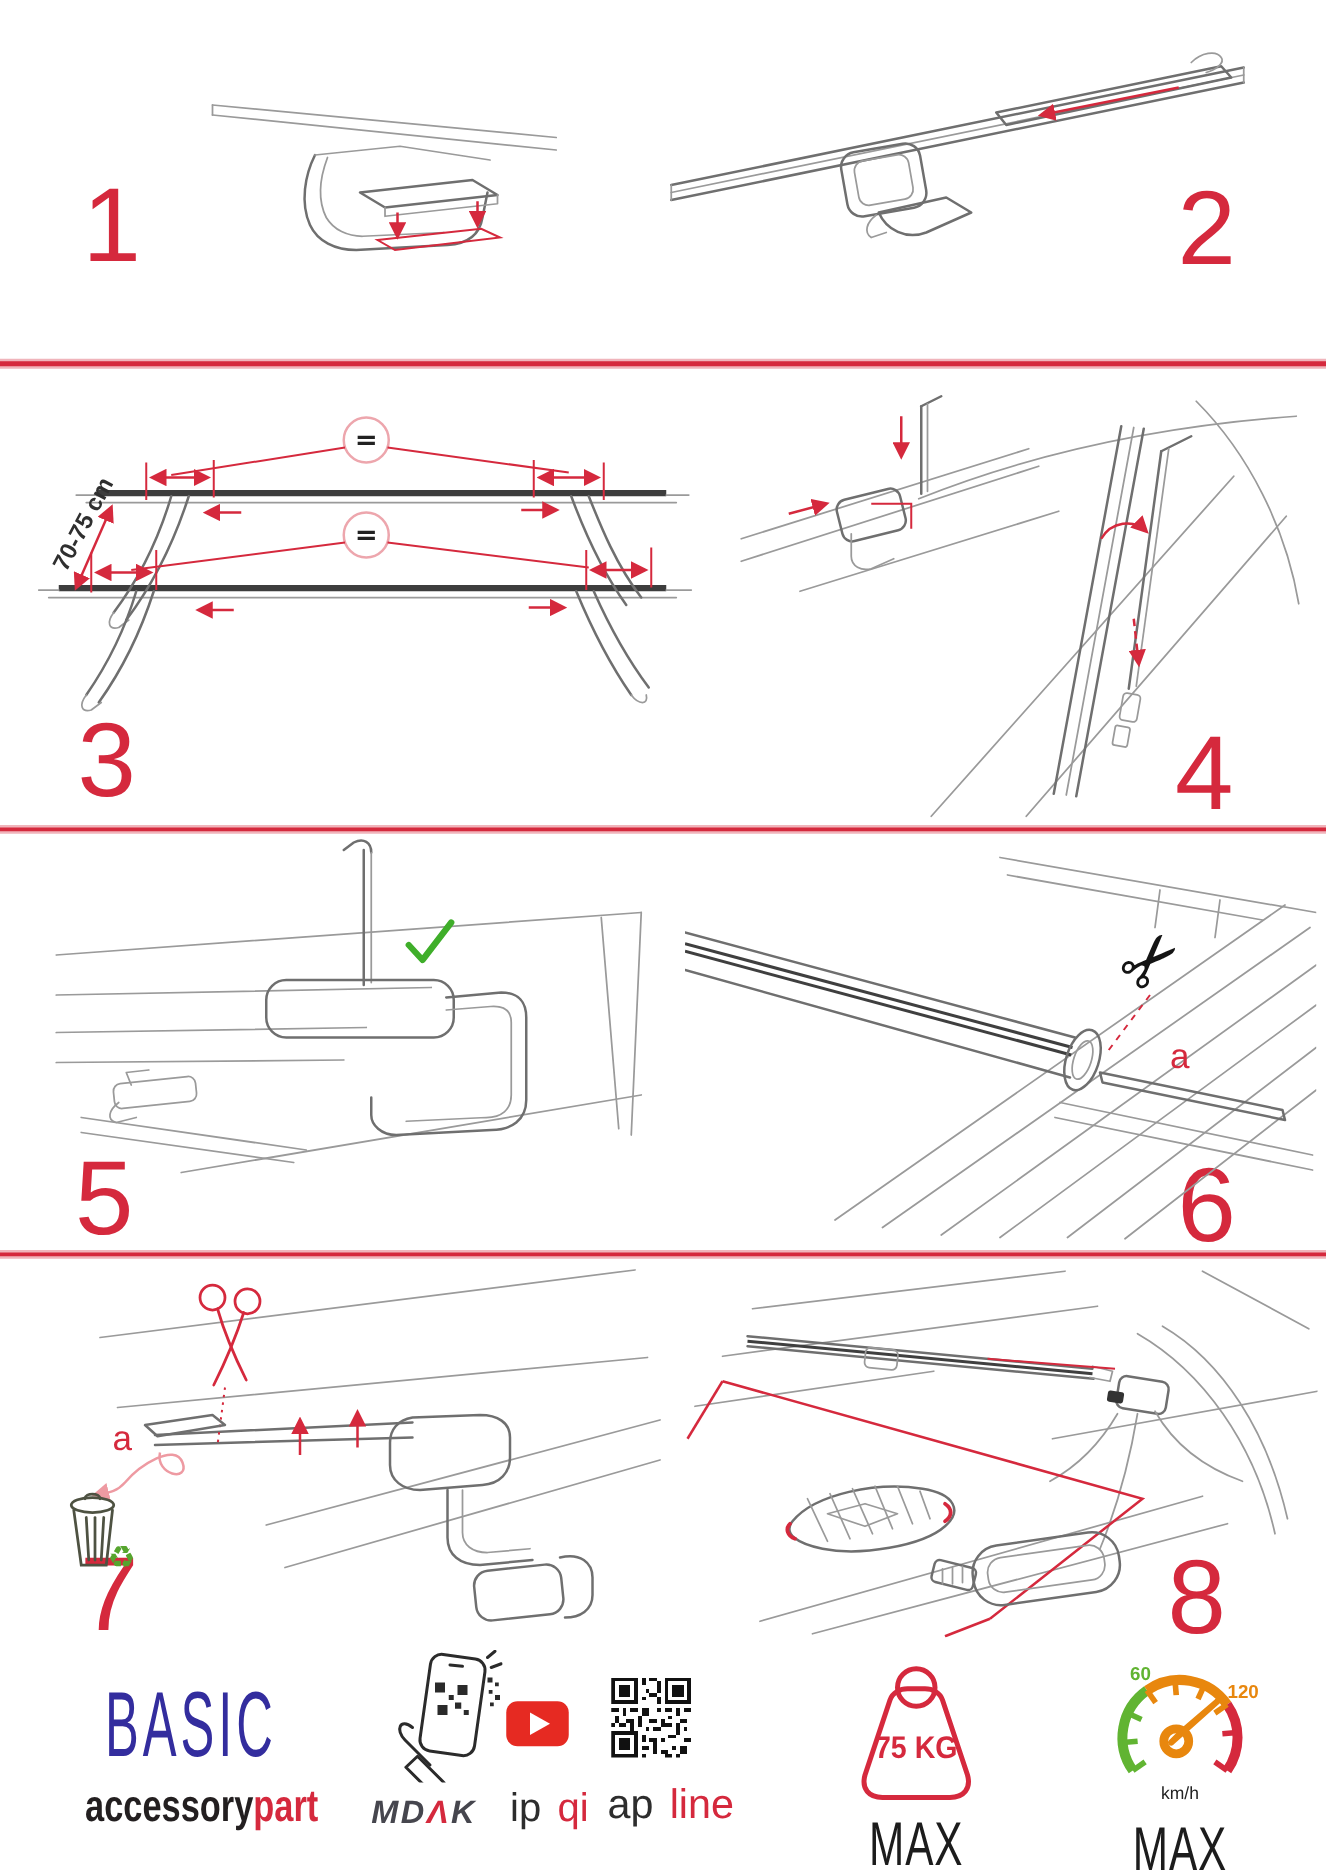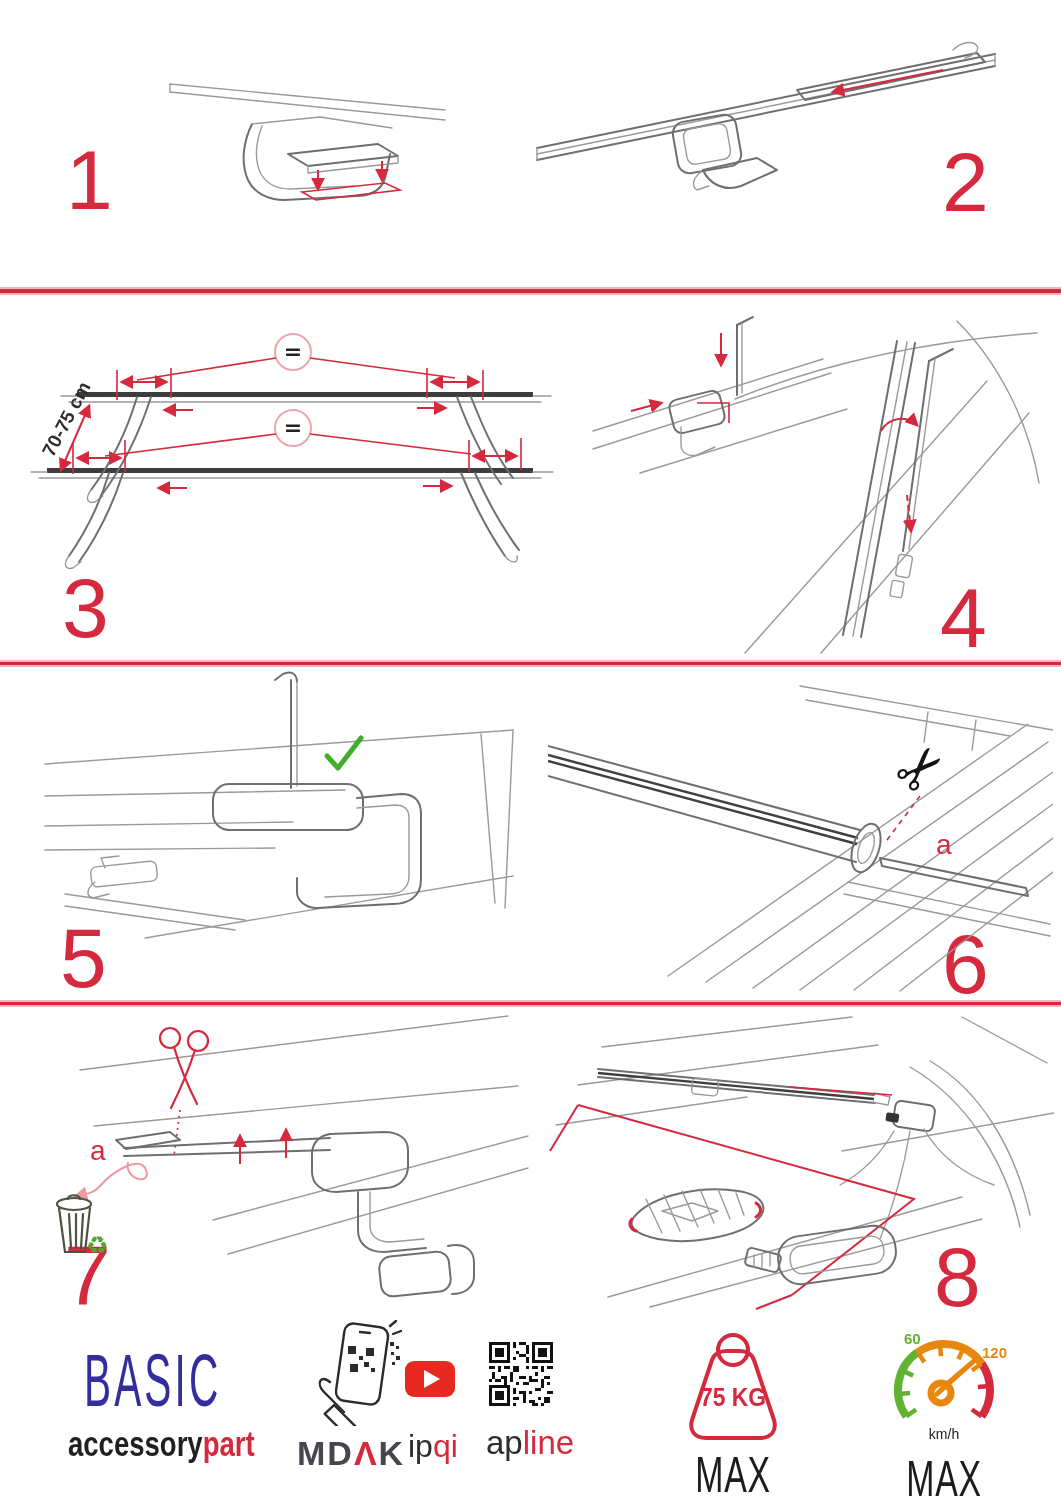--- a/index.html
+++ b/index.html
@@ -27,26 +27,26 @@
   .pk{stroke:var(--pink);stroke-width:2;fill:none;}
   .bin{stroke:#4e5242;stroke-width:2.2;fill:none;stroke-linecap:round;}
   .rec{font-size:25px;fill:#56a52e;font-family:"DejaVu Sans",sans-serif;}
   .r3{stroke:var(--red);stroke-width:3;fill:none;stroke-linecap:round;}
   
   .brand{position:absolute;left:84px;top:1338px;color:var(--indigo);font-size:52px;font-weight:500;
          letter-spacing:4px;transform:scale(.78,1.42);transform-origin:left top;white-space:nowrap;}
   .brandsub{position:absolute;left:68px;top:1424px;font-size:32px;font-weight:700;
             transform:scale(.86,1.12);transform-origin:left top;white-space:nowrap;}
   .brandsub .k{color:#231f20;} .brandsub .rd{color:var(--red);}
-  .mdak{position:absolute;left:297px;top:1434px;font-size:34px;font-weight:700;color:#46464e;
-        letter-spacing:2px;white-space:nowrap;}
+  .mdak{position:absolute;left:297px;top:1434px;font-size:26px;font-weight:700;color:#46464e;
+        letter-spacing:2px;white-space:nowrap;font-style:italic;}
   .mdak .rd{color:var(--red);}
   .ipqi{position:absolute;left:408px;top:1428px;font-size:32px;font-weight:500;white-space:nowrap;}
   .apline{position:absolute;left:486px;top:1424px;font-size:33px;font-weight:500;white-space:nowrap;}
-  .ipqi .k,.apline .k{color:#2d2d2d;} .ipqi .rd,.apline .rd{color:var(--red);}
+  .ipqi .k,.apline .k{color:#2d2d2d;} .ipqi .rd,.apline .rd{color:var(--red);margin-left:13px;}
   .max{position:absolute;font-size:47px;font-weight:500;color:#1c1c1c;text-align:center;
        transform:scale(.72,1.05);transform-origin:center top;letter-spacing:1px;}
   .wt{font:700 25px "Liberation Sans",sans-serif;fill:var(--red);text-anchor:middle;}
   .sp60{font:700 15px "Liberation Sans",sans-serif;fill:#61b432;}
   .sp120{font:700 15px "Liberation Sans",sans-serif;fill:#e8870e;}
   .kmh{font:14px "Liberation Sans",sans-serif;fill:#222;text-anchor:middle;}
 </style>
 </head>
 <body>
 

